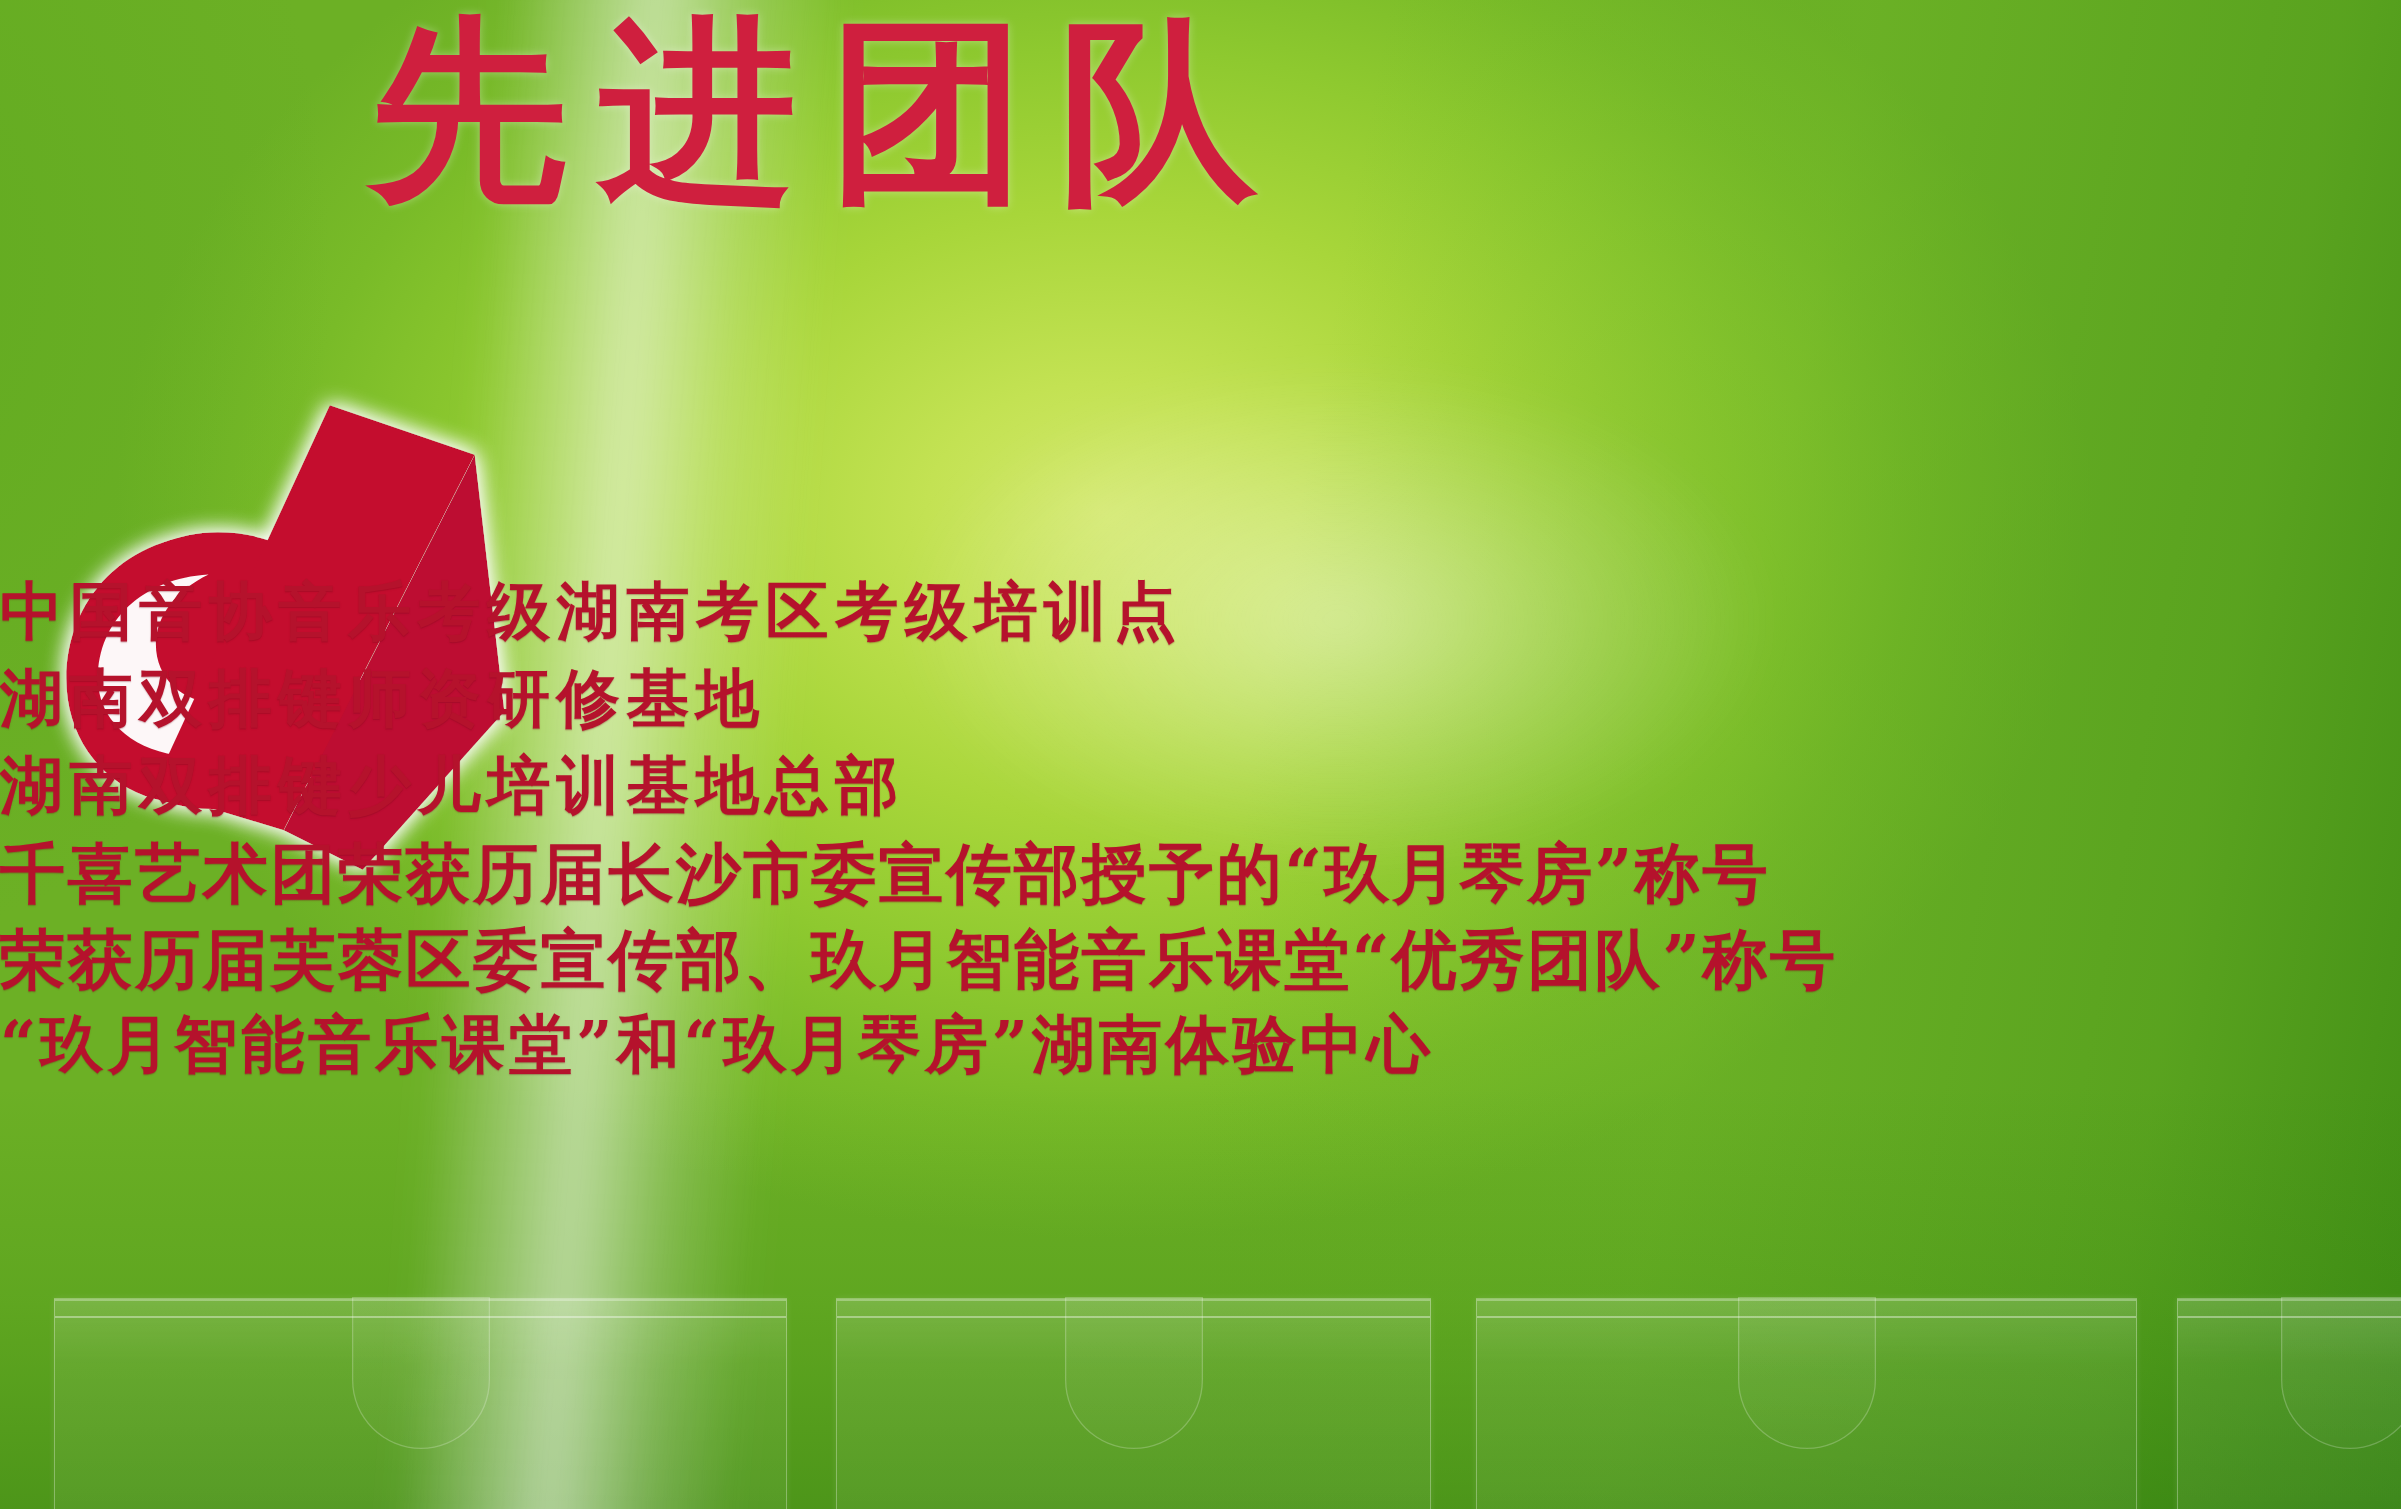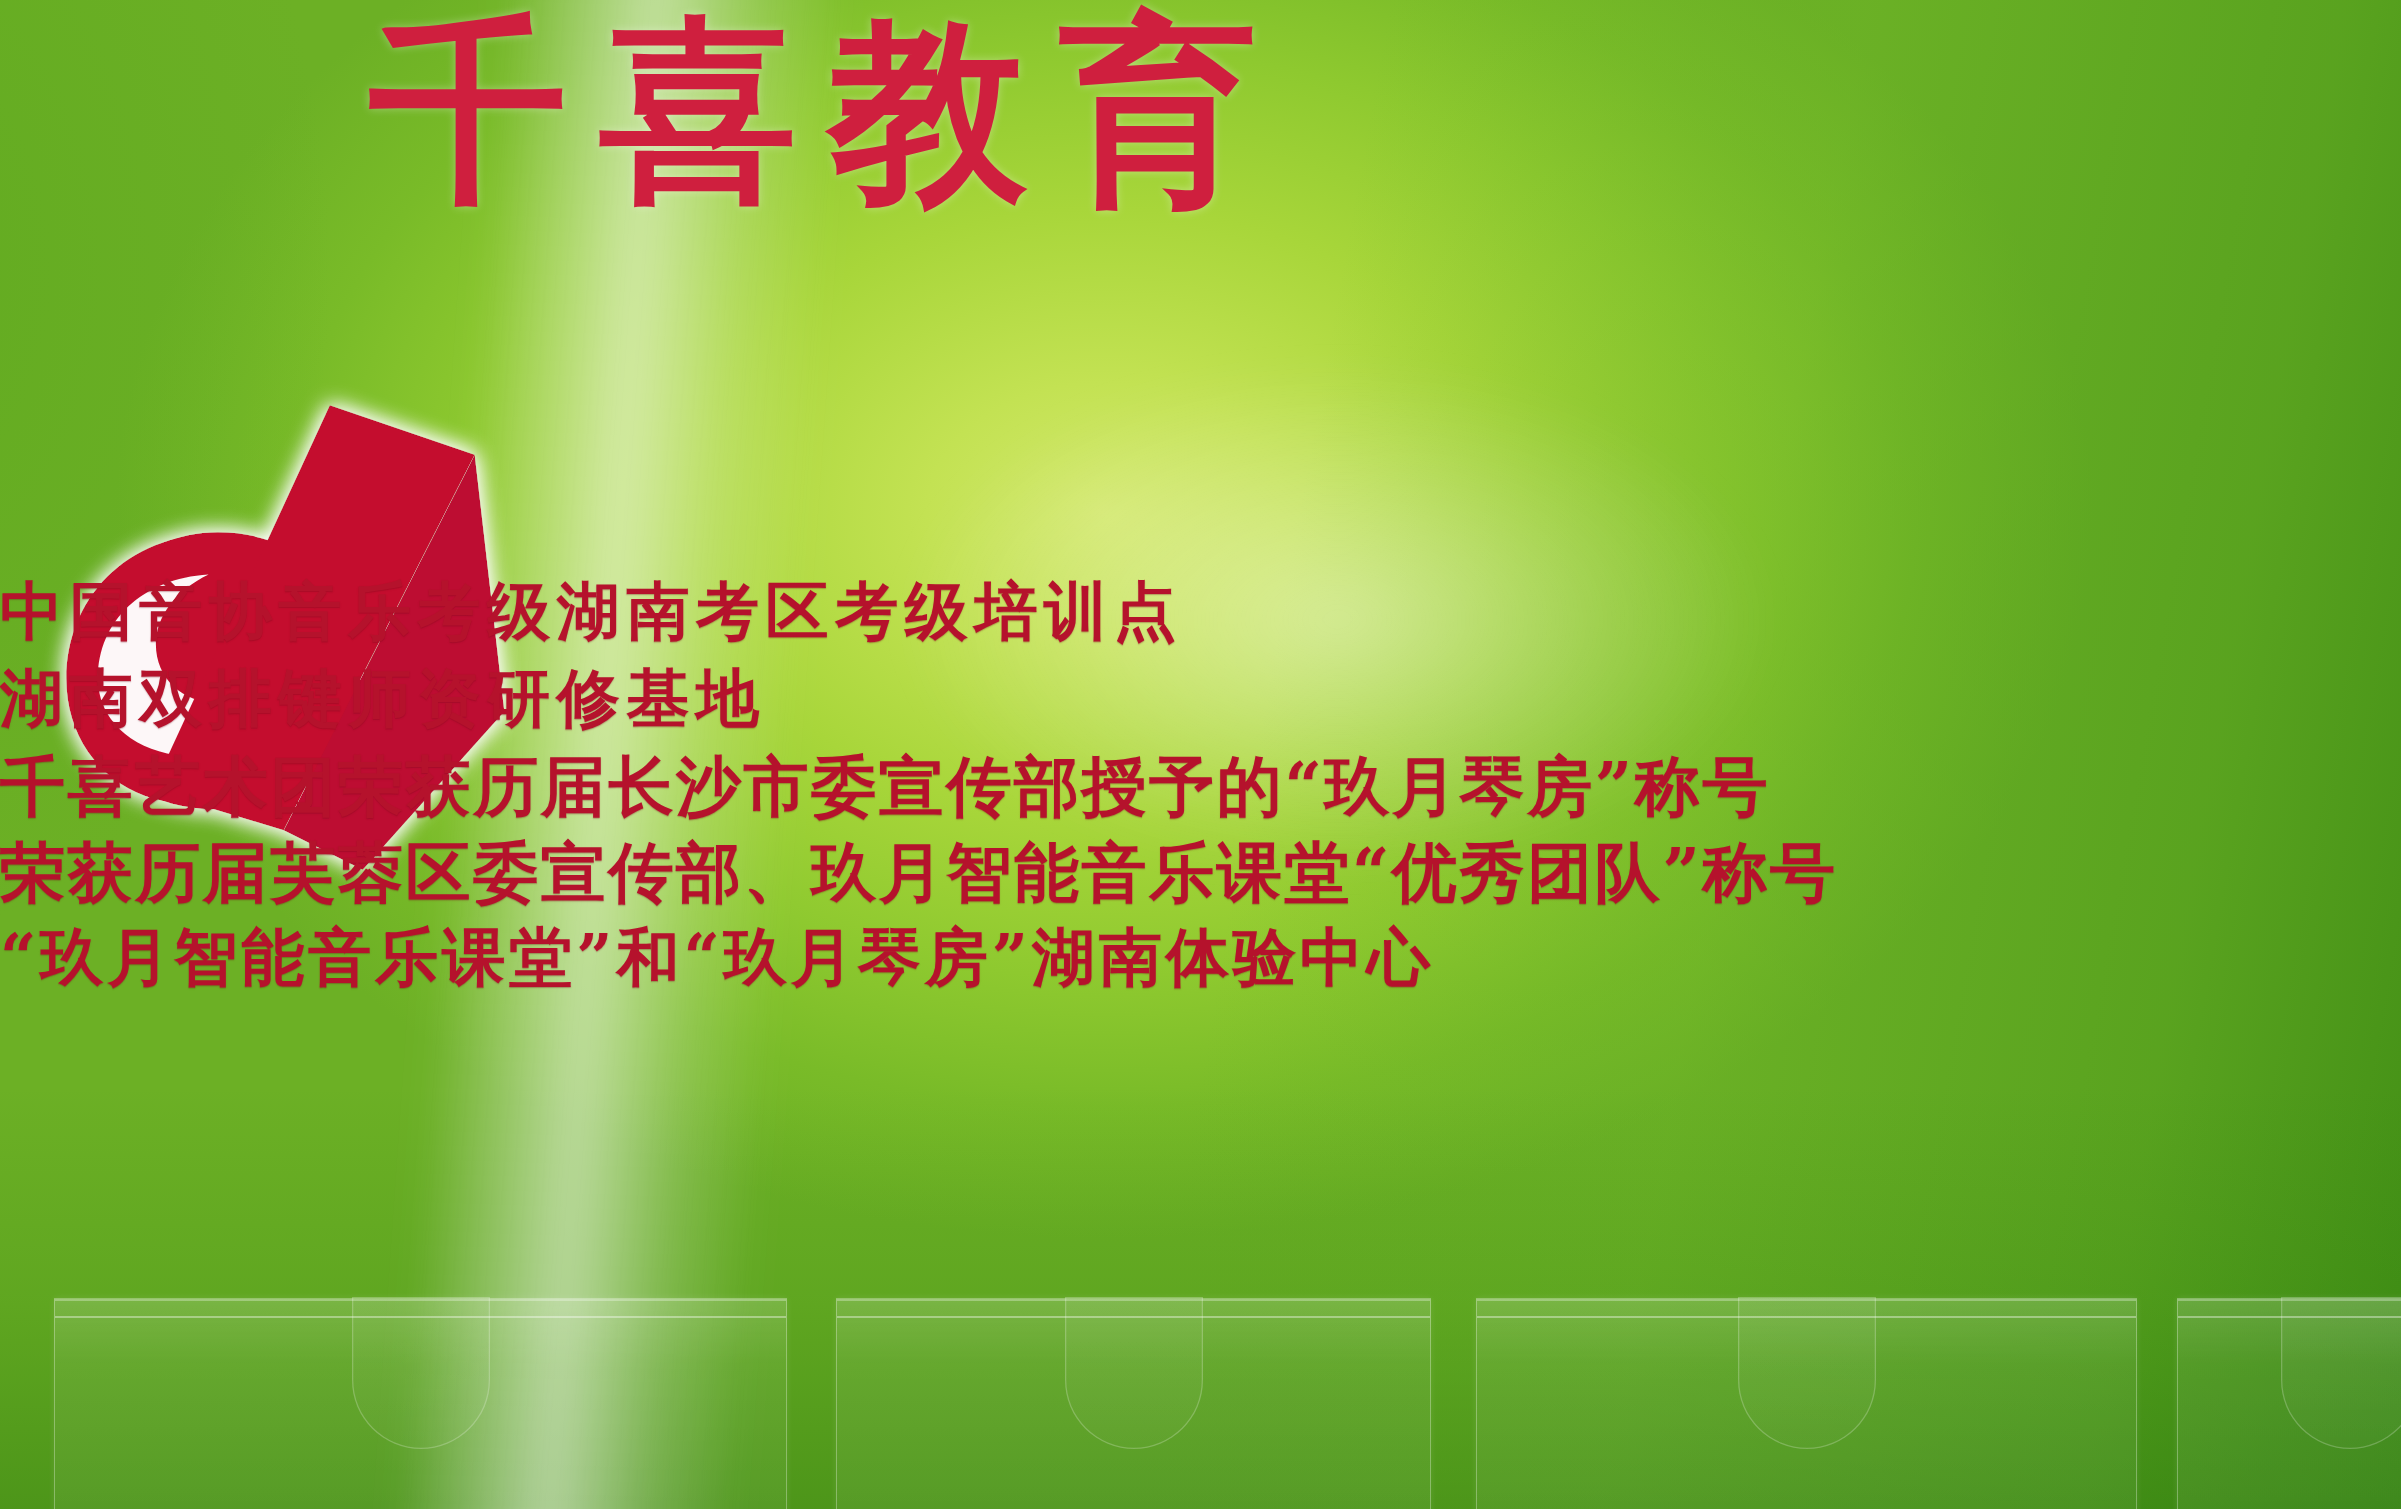--- a/index.html
+++ b/index.html
@@ -215,25 +215,26 @@
                  L236,586
                  C166,576 118,530 118,470 Z" fill="#ffffff" opacity="0.97"></path>
 
         <path d="M470,55 L690,130 L400,700 L200,640 Z" fill="#c4112f"></path>
 
         <path d="M400,700 L690,130 L735,520 L520,760 Z" fill="#bd1130"></path>
       </g>
     </svg>
   </div>
 
-  <div class="headline">千喜教育</div>
+  <div class="headline">先进团队</div>
 
   <div class="body-block">
     <div class="line ln1">中国音协音乐考级湖南考区考级培训点</div>
     <div class="line ln2">湖南双排键师资研修基地</div>
+    <div class="line ln3">湖南双排键少儿培训基地总部</div>
     <div class="line ln4">千喜艺术团荣获历届长沙市委宣传部授予的“玖月琴房”称号</div>
     <div class="line ln5">荣获历届芙蓉区委宣传部、玖月智能音乐课堂“优秀团队”称号</div>
     <div class="line ln7">“玖月智能音乐课堂”和“玖月琴房”湖南体验中心</div>
   </div>
 
   <div class="holders">
     <div class="holder h1">
       <div class="notch"></div>
     </div>
     <div class="holder h2">

